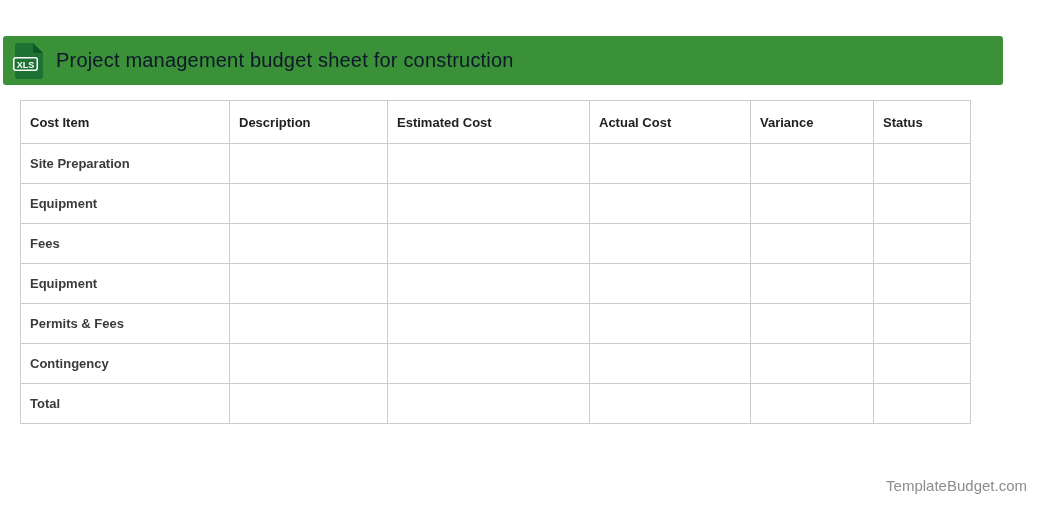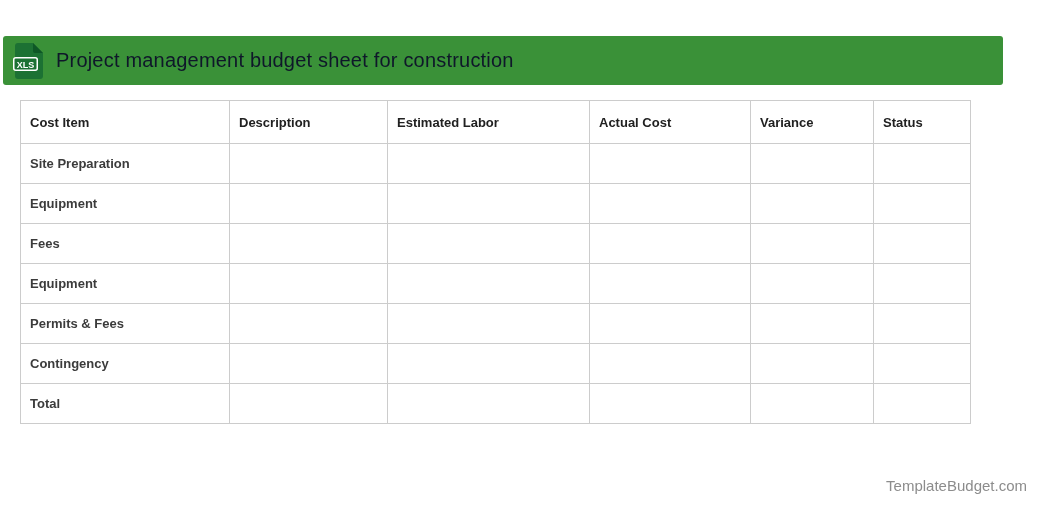--- a/index.html
+++ b/index.html
@@ -102,21 +102,21 @@
       <col style="width:158px">
       <col style="width:202px">
       <col style="width:161px">
       <col style="width:123px">
       <col style="width:97px">
     </colgroup>
     <thead>
       <tr>
         <th>Cost Item</th>
         <th>Description</th>
-        <th>Estimated Labor</th>
+        <th>Estimated Cost</th>
         <th>Actual Cost</th>
         <th>Variance</th>
         <th>Status</th>
       </tr>
     </thead>
     <tbody>
       <tr>
         <td>Site Preparation</td>
         <td></td>
         <td></td>

